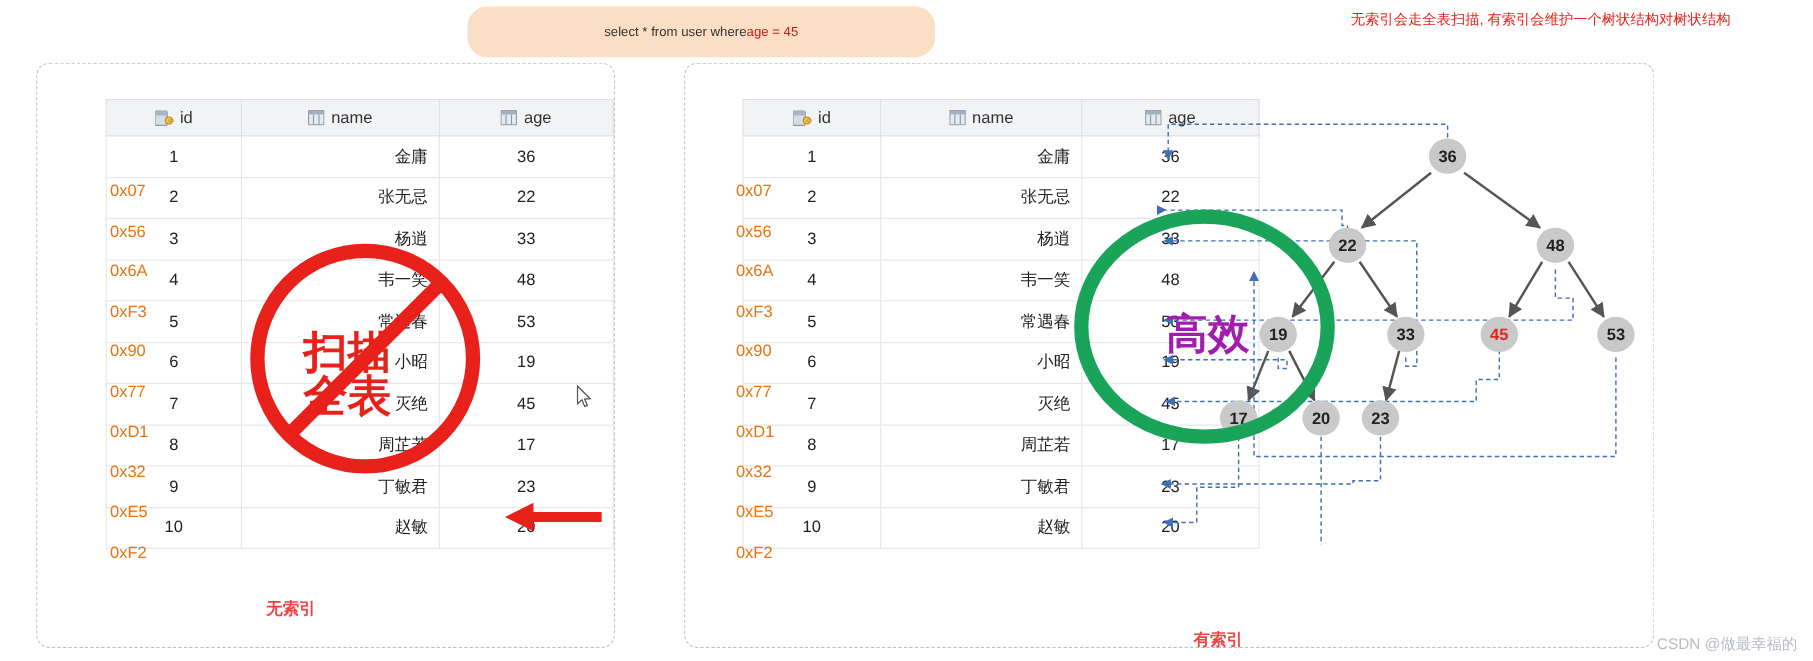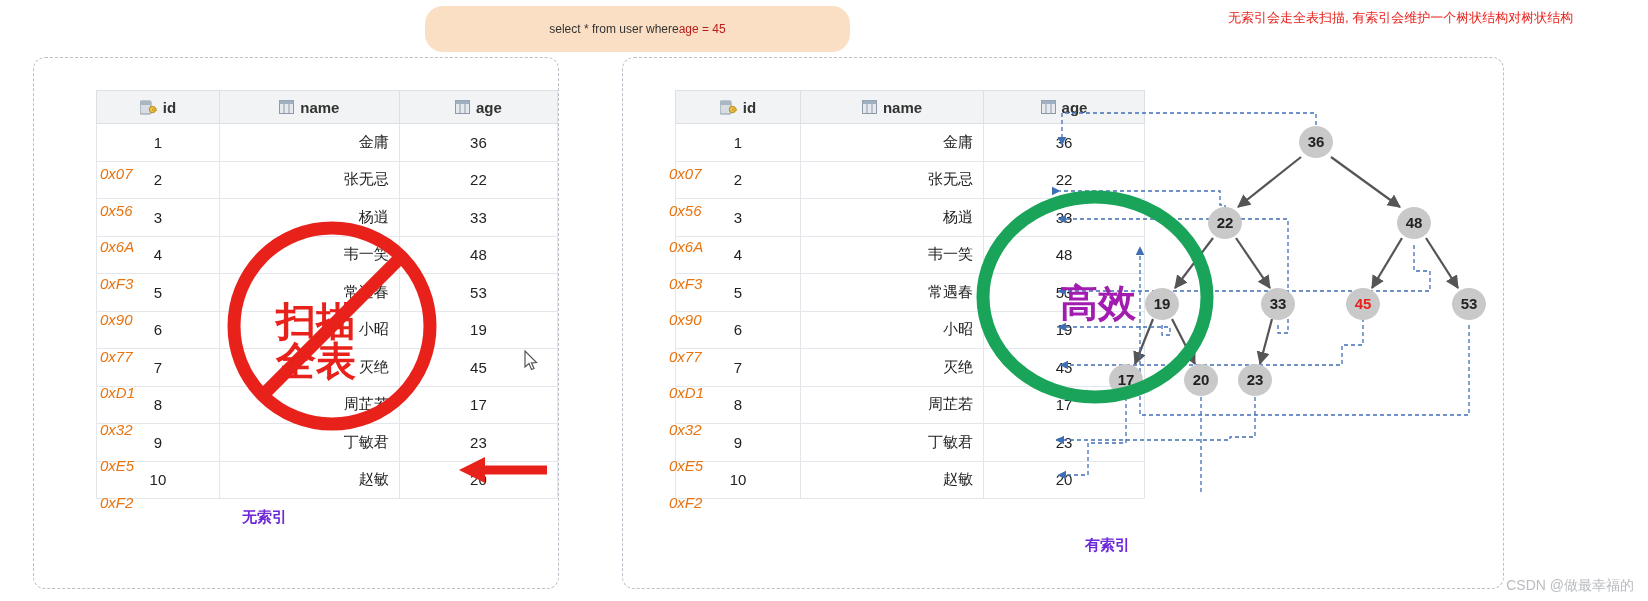--- a/index.html
+++ b/index.html
@@ -29,43 +29,43 @@
   #panel-left{left:33px;width:524px;}
   #panel-right{left:622px;width:880px;}
 
   
   .tablewrap{position:absolute;}
   #table-left{left:62px;top:32px;}
   #table-right{left:52px;top:32px;}
   table.data{border-collapse:collapse;}
   table.data th{
     background:#f1f3f4;border:1px solid #dcdfe3;
-    font-size:15px;font-weight:bold;color:#333;
+    font-size:15px;font-weight:normal;color:#333;
     height:32px;padding:0 8px;text-align:center;
   }
   table.data td{
     border:1px solid #e3e6ea;height:36.5px;font-size:15px;color:#222;
     padding:0 10px;background:#fff;
   }
   .col-id{width:104px;text-align:center;}
   .col-name{width:162px;text-align:right;}
   .col-age{width:140px;text-align:center;}
   .hdr-inner{display:flex;align-items:center;justify-content:center;gap:6px;}
   .addr-col{
     position:absolute;top:32px;width:56px;
   }
   #addr-left{left:0px;}
   #addr-right{left:-10px;}
   .addr-col .addr-head{height:34px;}
   .addr-col .addr{
     height:36.5px;line-height:36.5px;color:#e8730f;font-size:15px;
-    text-align:left;padding-left:4px;font-style:italic;
+    text-align:left;padding-left:4px;
   }
   .caption{
-    position:absolute;color:#6d28d9;font-size:15px;font-weight:bold;
+    position:absolute;color:#ef4444;font-size:15px;font-weight:bold;margin-top:36px;
   }
   #caption-left{left:242px;top:508px;}
   #caption-right{left:1085px;top:536px;}
 
   .watermark{
     position:absolute;right:14px;bottom:6px;color:#b9bcc0;font-size:14px;
   }
   .cursor{
     position:absolute;left:524px;top:350px;
   }

